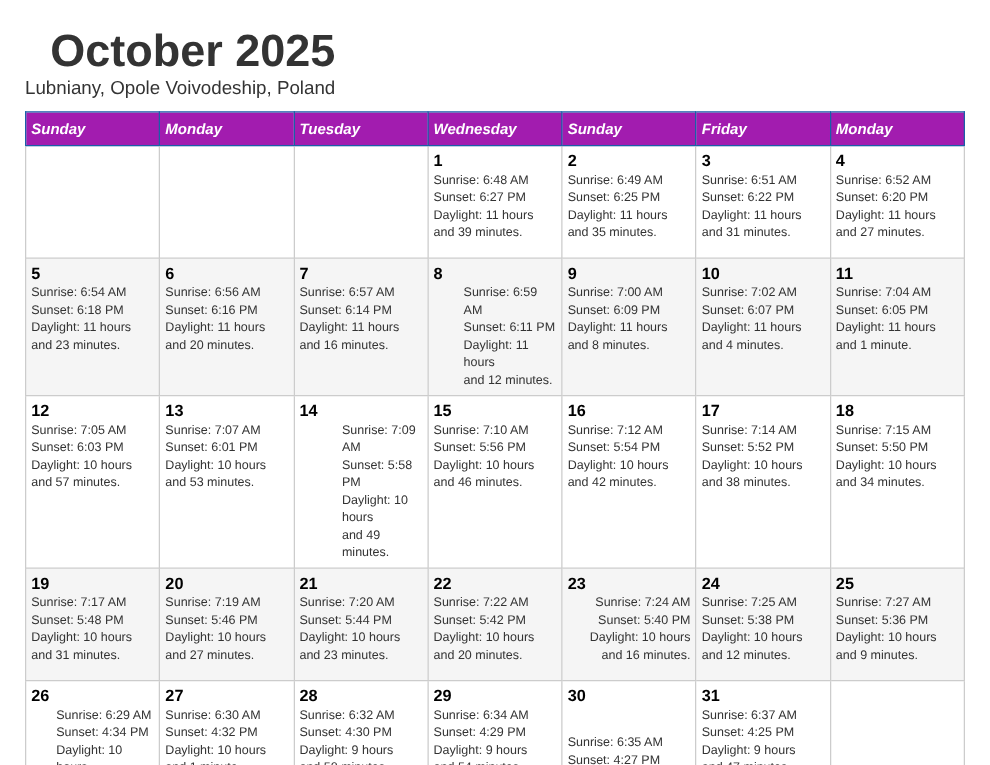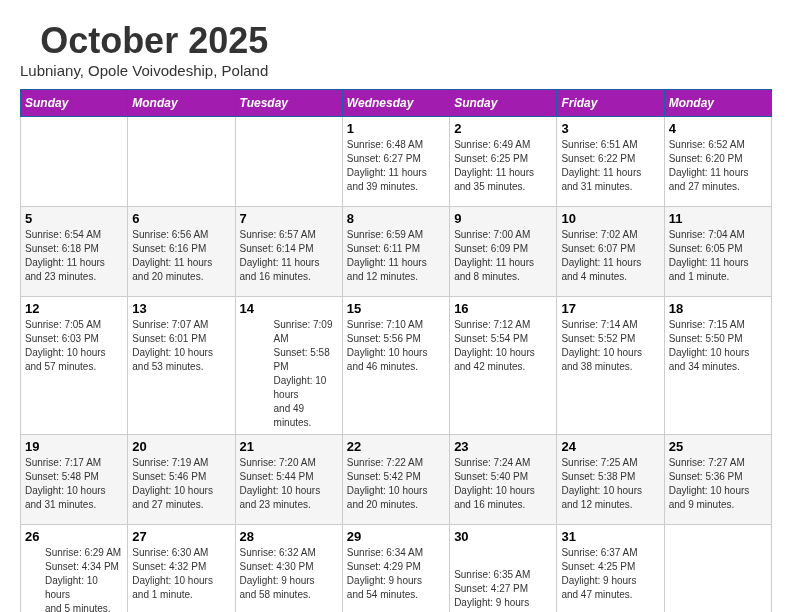--- a/index.html
+++ b/index.html
@@ -155,21 +155,21 @@
         </td>
         <td>
           <div class="cell-day">7</div>
           <div class="cell-info" style="white-space: pre-line;">Sunrise: 6:57 AM
 Sunset: 6:14 PM
 Daylight: 11 hours
 and 16 minutes.</div>
         </td>
         <td>
           <div class="cell-day">8</div>
-          <div class="cell-info" style="white-space: pre-line;">Sunrise: 6:59 AM
+          <div class="cell-info" style="white-space: pre-line; margin-left: 24px;">Sunrise: 6:59 AM
 Sunset: 6:11 PM
 Daylight: 11 hours
 and 12 minutes.</div>
         </td>
         <td>
           <div class="cell-day">9</div>
           <div class="cell-info" style="white-space: pre-line;">Sunrise: 7:00 AM
 Sunset: 6:09 PM
 Daylight: 11 hours
 and 8 minutes.</div>
@@ -264,21 +264,21 @@
         </td>
         <td>
           <div class="cell-day">22</div>
           <div class="cell-info" style="white-space: pre-line;">Sunrise: 7:22 AM
 Sunset: 5:42 PM
 Daylight: 10 hours
 and 20 minutes.</div>
         </td>
         <td>
           <div class="cell-day">23</div>
-          <div class="cell-info" style="white-space: pre-line;">Sunrise: 7:24 AM
+          <div class="cell-info" style="white-space: pre-line; text-align: right;">Sunrise: 7:24 AM
 Sunset: 5:40 PM
 Daylight: 10 hours
 and 16 minutes.</div>
         </td>
         <td>
           <div class="cell-day">24</div>
           <div class="cell-info" style="white-space: pre-line;">Sunrise: 7:25 AM
 Sunset: 5:38 PM
 Daylight: 10 hours
 and 12 minutes.</div>

